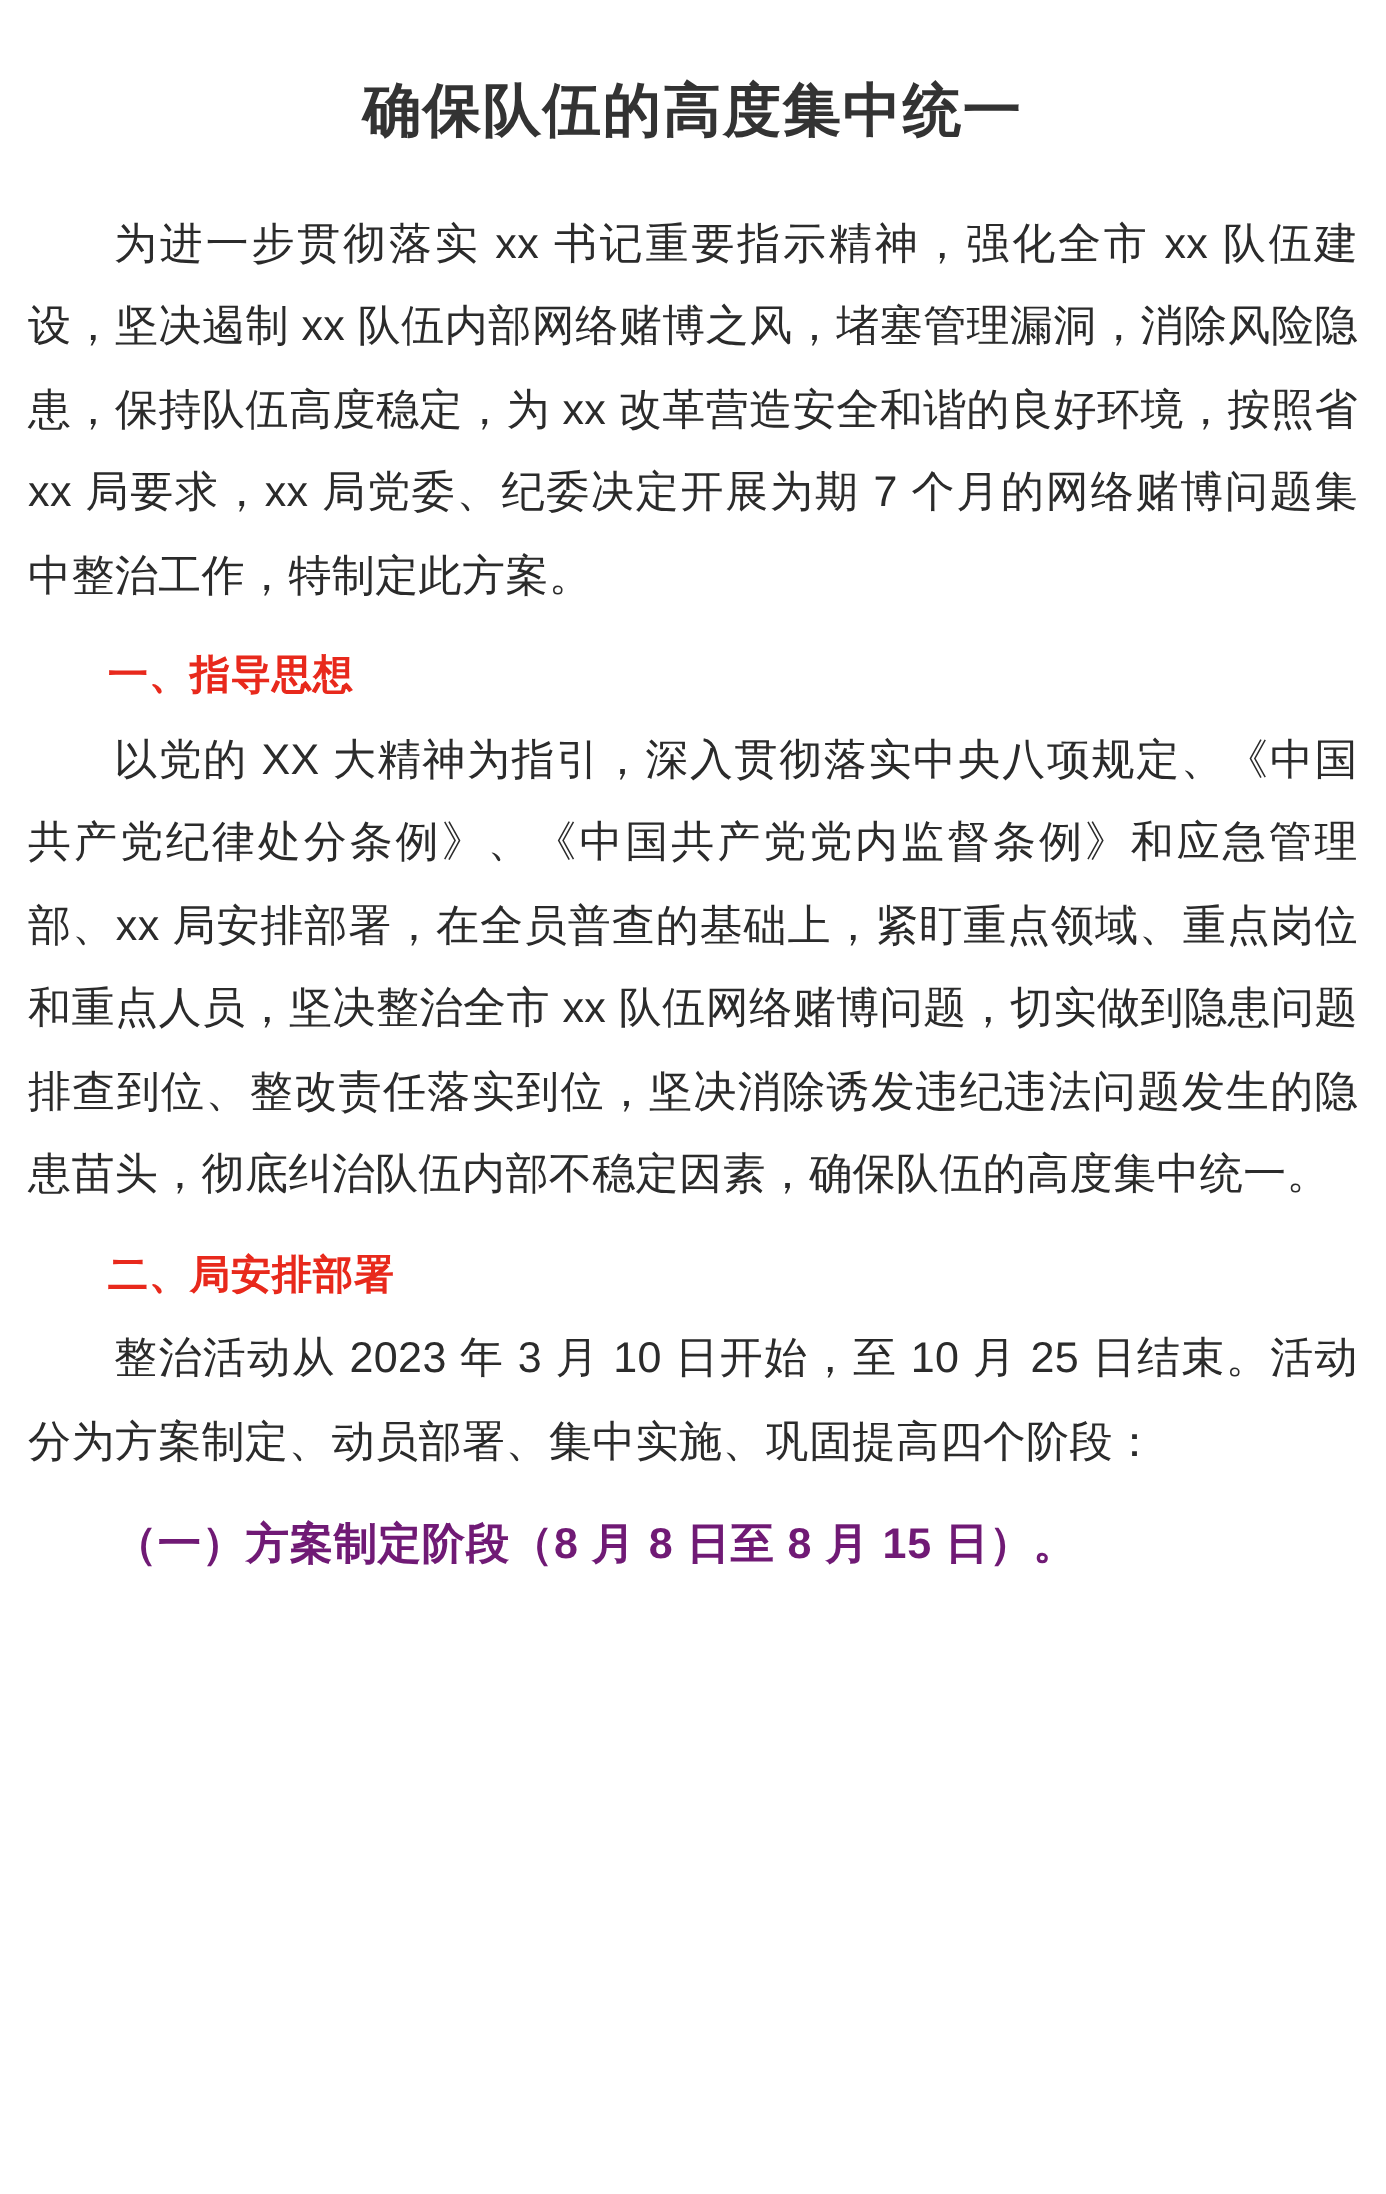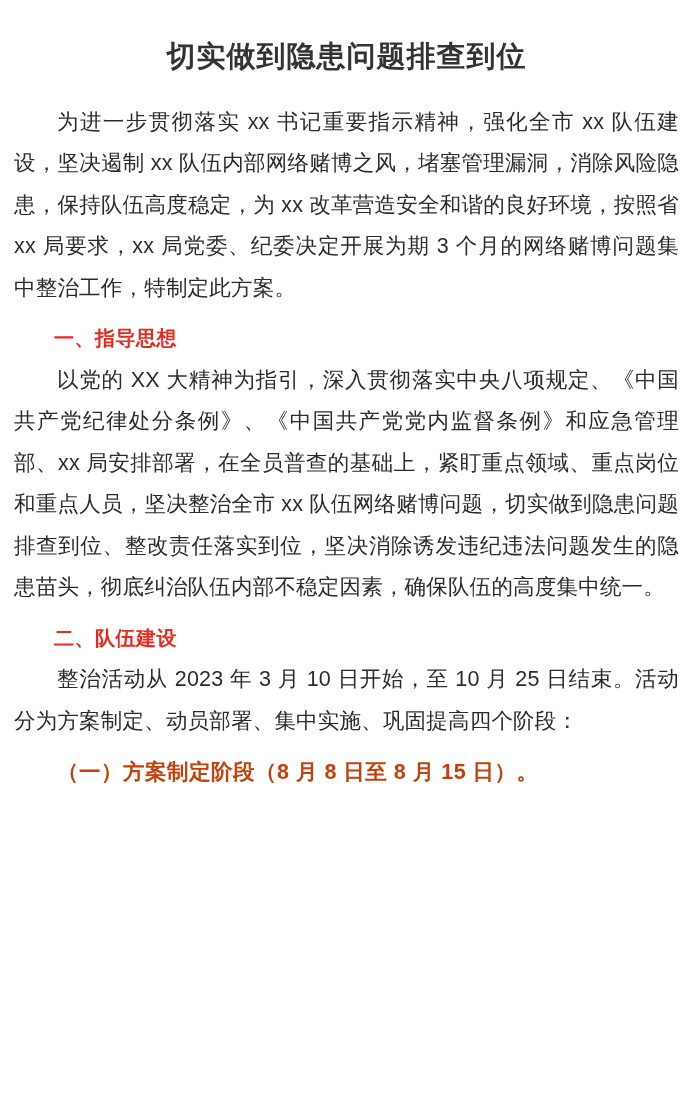--- a/index.html
+++ b/index.html
@@ -46,36 +46,36 @@
     font-weight: bold;
     color: #e8291c;
     margin: 10px 0 2px 0;
     text-indent: 2em;
     letter-spacing: 0.5px;
   }
   h3.sub-head {
     font-size: 21.5px;
     line-height: 1.93;
     font-weight: bold;
-    color: #c2410c;
+    color: #701a75;
     margin: 10px 0 0 0;
     text-indent: 2em;
     letter-spacing: 0.5px;
   }
 </style>
 </head>
 <body>
 
 <div class="page">
-  <h1 class="doc-title">切实做到隐患问题排查到位</h1>
+  <h1 class="doc-title">确保队伍的高度集中统一</h1>
 
-  <p class="body-par">为进一步贯彻落实 xx 书记重要指示精神，强化全市 xx 队伍建设，坚决遏制 xx 队伍内部网络赌博之风，堵塞管理漏洞，消除风险隐患，保持队伍高度稳定，为 xx 改革营造安全和谐的良好环境，按照省 xx 局要求，xx 局党委、纪委决定开展为期 3 个月的网络赌博问题集中整治工作，特制定此方案。</p>
+  <p class="body-par">为进一步贯彻落实 xx 书记重要指示精神，强化全市 xx 队伍建设，坚决遏制 xx 队伍内部网络赌博之风，堵塞管理漏洞，消除风险隐患，保持队伍高度稳定，为 xx 改革营造安全和谐的良好环境，按照省 xx 局要求，xx 局党委、纪委决定开展为期 7 个月的网络赌博问题集中整治工作，特制定此方案。</p>
 
   <h2 class="section-head">一、指导思想</h2>
 
   <p class="body-par">以党的 XX 大精神为指引，深入贯彻落实中央八项规定、《中国共产党纪律处分条例》、《中国共产党党内监督条例》和应急管理部、xx 局安排部署，在全员普查的基础上，紧盯重点领域、重点岗位和重点人员，坚决整治全市 xx 队伍网络赌博问题，切实做到隐患问题排查到位、整改责任落实到位，坚决消除诱发违纪违法问题发生的隐患苗头，彻底纠治队伍内部不稳定因素，确保队伍的高度集中统一。</p>
 
-  <h2 class="section-head">二、队伍建设</h2>
+  <h2 class="section-head">二、局安排部署</h2>
 
   <p class="body-par">整治活动从 2023 年 3 月 10 日开始，至 10 月 25 日结束。活动分为方案制定、动员部署、集中实施、巩固提高四个阶段：</p>
 
   <h3 class="sub-head">（一）方案制定阶段（8 月 8 日至 8 月 15 日）。</h3>
 </div>
 
 </body></html>

